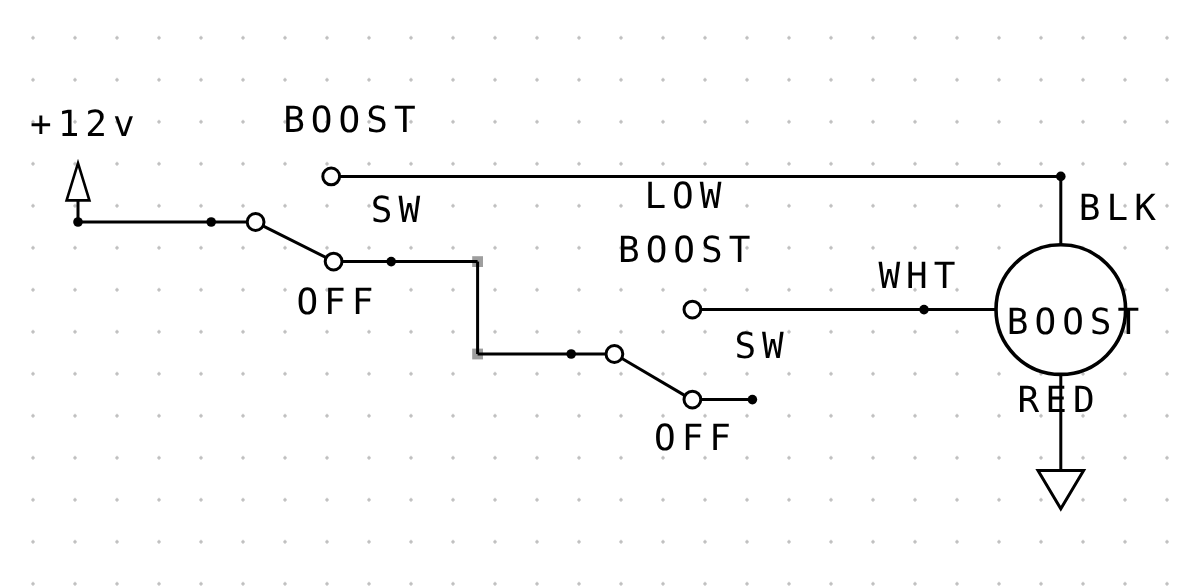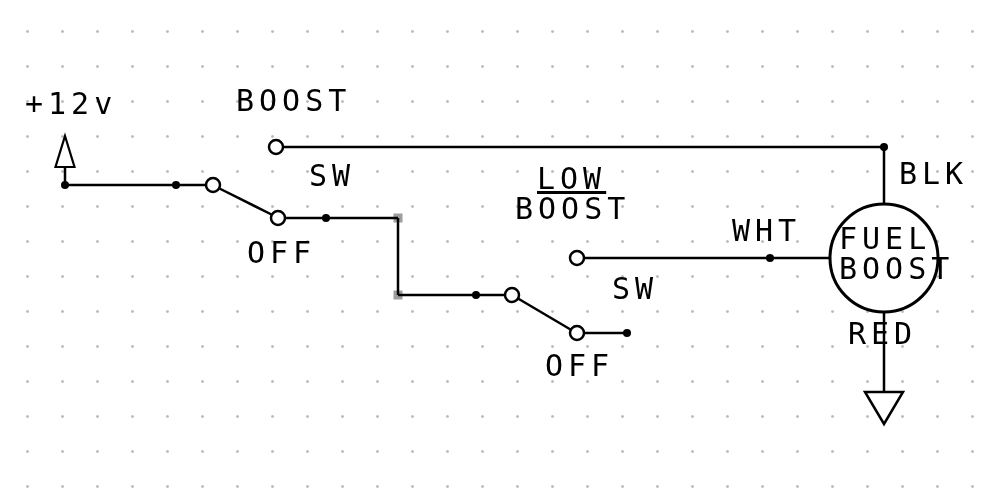--- a/index.html
+++ b/index.html
@@ -88,25 +88,24 @@
     <line x1="884" y1="312" x2="884" y2="392" stroke="#000000" stroke-width="2.5"></line>
     <path d="M865 392 L903 392 L884 424 Z" fill="#ffffff" stroke="#000000" stroke-width="2.5"></path>
   </svg>
 
   <div class="lbl" style="left:25px;  top:90px;">+12v</div>
 
   <div class="lbl" style="left:236px; top:87px;">BOOST</div>
   <div class="lbl" style="left:309px; top:162px;">SW</div>
   <div class="lbl" style="left:247px; top:239px;">OFF</div>
 
-  <div class="lbl" style="left:537px; top:165px;text-decoration:underline;">LOW</div>
+  <div class="lbl" style="left:537px; top:150px;">LOW</div>
   <div class="lbl" style="left:515px; top:195px;">BOOST</div>
   <div class="lbl" style="left:612px; top:275px;">SW</div>
   <div class="lbl" style="left:545px; top:352px;">OFF</div>
 
   <div class="lbl" style="left:732px; top:217px;">WHT</div>
   <div class="lbl" style="left:899px; top:160px;">BLK</div>
   <div class="lbl" style="left:848px; top:320px;">RED</div>
 
-  <div class="lbl" style="left:839px; top:225px;">FUEL</div>
   <div class="lbl" style="left:839px; top:255px;">BOOST</div>
 
 </div>
 
 </body></html>

